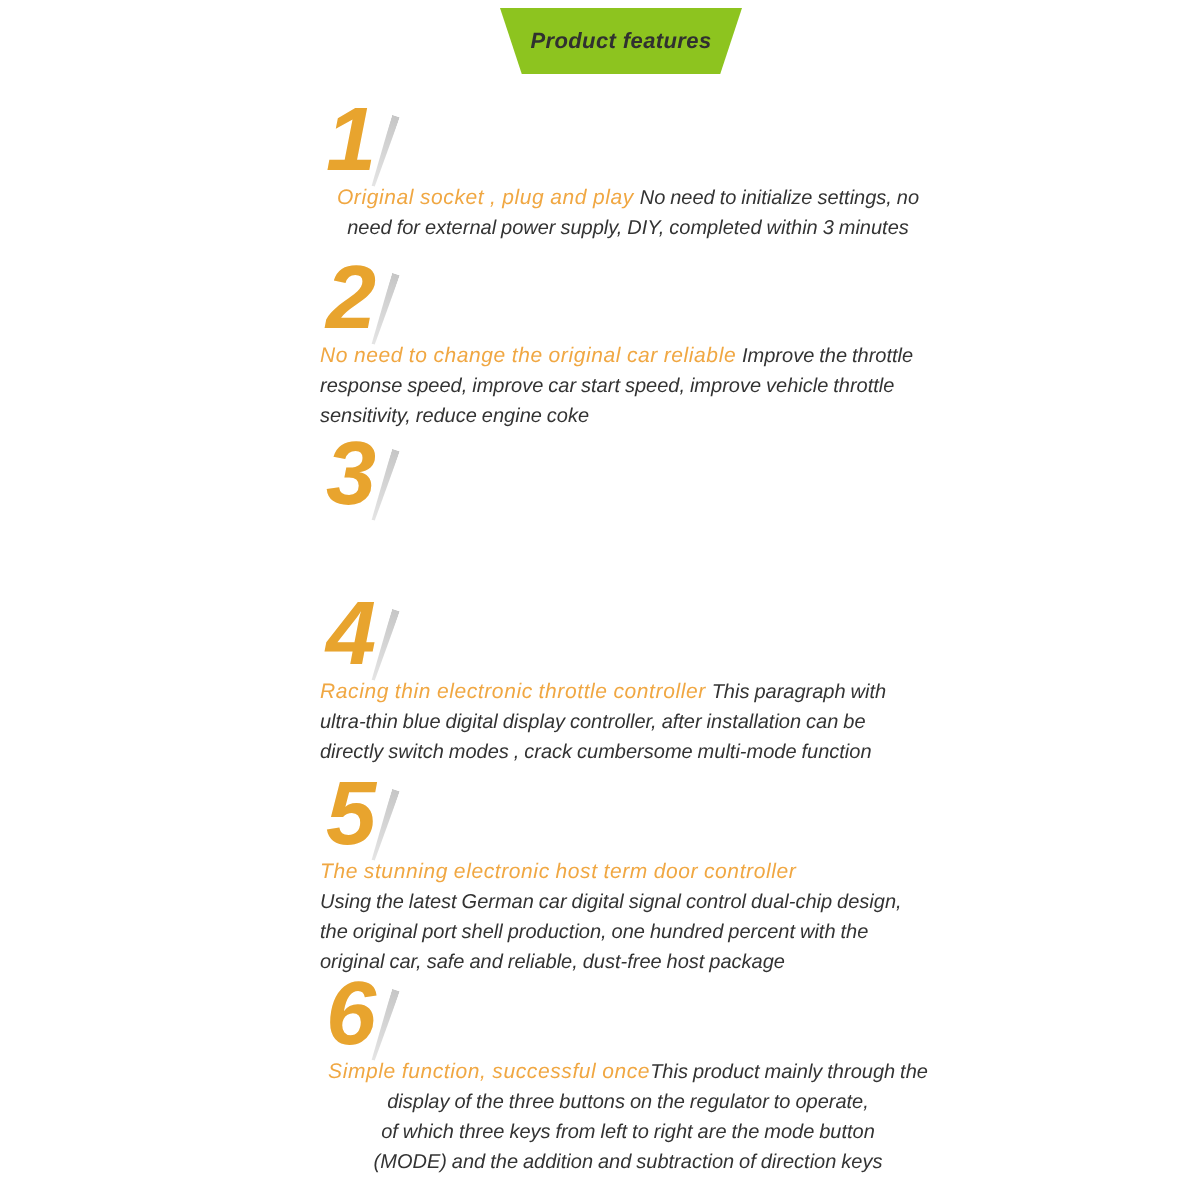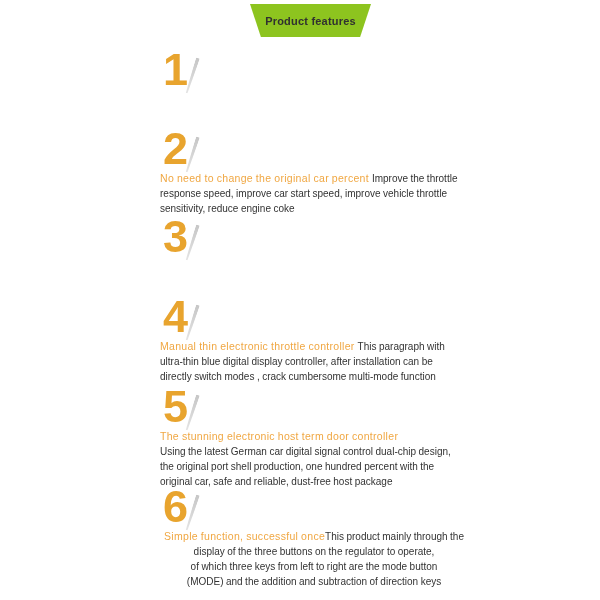--- a/index.html
+++ b/index.html
@@ -7,20 +7,21 @@
   body {
     background: #ffffff;
     font-family: "Liberation Sans", sans-serif;
   }
   .canvas {
     position: relative;
     width: 600px;
     height: 600px;
     background: #ffffff;
     overflow: hidden;
+    font-style: italic;
   }
   
   .badge {
     position: absolute;
     left: 250px;
     top: 4px;
     width: 121px;
     height: 33px;
     background: #8dc41f;
     clip-path: polygon(0 0, 100% 0, 91% 100%, 9% 100%);
@@ -97,45 +98,47 @@
 <div class="canvas">
   <div class="badge">
     <span class="badge-label">Product features</span>
   </div>
   <div id="feature-list">
   <section class="feature align-center">
     <div class="numwrap">
       <span class="num">1</span>
       <span class="swoosh"></span>
     </div>
+    <p class="para"><span class="heading">Original socket , plug and play </span><span class="body">No need to initialize settings, no
+need for external power supply, DIY, completed within 3 minutes</span></p>
   </section>
 
   <section class="feature align-left">
     <div class="numwrap">
       <span class="num">2</span>
       <span class="swoosh"></span>
     </div>
-    <p class="para"><span class="heading">No need to change the original car percent </span><span class="body">Improve the throttle
+    <p class="para"><span class="heading">No need to change the original car reliable </span><span class="body">Improve the throttle
 response speed, improve car start speed, improve vehicle throttle
 sensitivity, reduce engine coke</span></p>
   </section>
 
   <section class="feature align-center">
     <div class="numwrap">
       <span class="num">3</span>
       <span class="swoosh"></span>
     </div>
   </section>
 
   <section class="feature align-left">
     <div class="numwrap">
       <span class="num">4</span>
       <span class="swoosh"></span>
     </div>
-    <p class="para"><span class="heading">Manual thin electronic throttle controller </span><span class="body">This paragraph with
+    <p class="para"><span class="heading">Racing thin electronic throttle controller </span><span class="body">This paragraph with
 ultra-thin blue digital display controller, after installation can be
 directly switch modes , crack cumbersome multi-mode function</span></p>
   </section>
 
   <section class="feature align-left heading-block">
     <div class="numwrap">
       <span class="num">5</span>
       <span class="swoosh"></span>
     </div>
     <p class="para"><span class="heading">The stunning electronic host term door controller</span><span class="body">Using the latest German car digital signal control dual-chip design,

